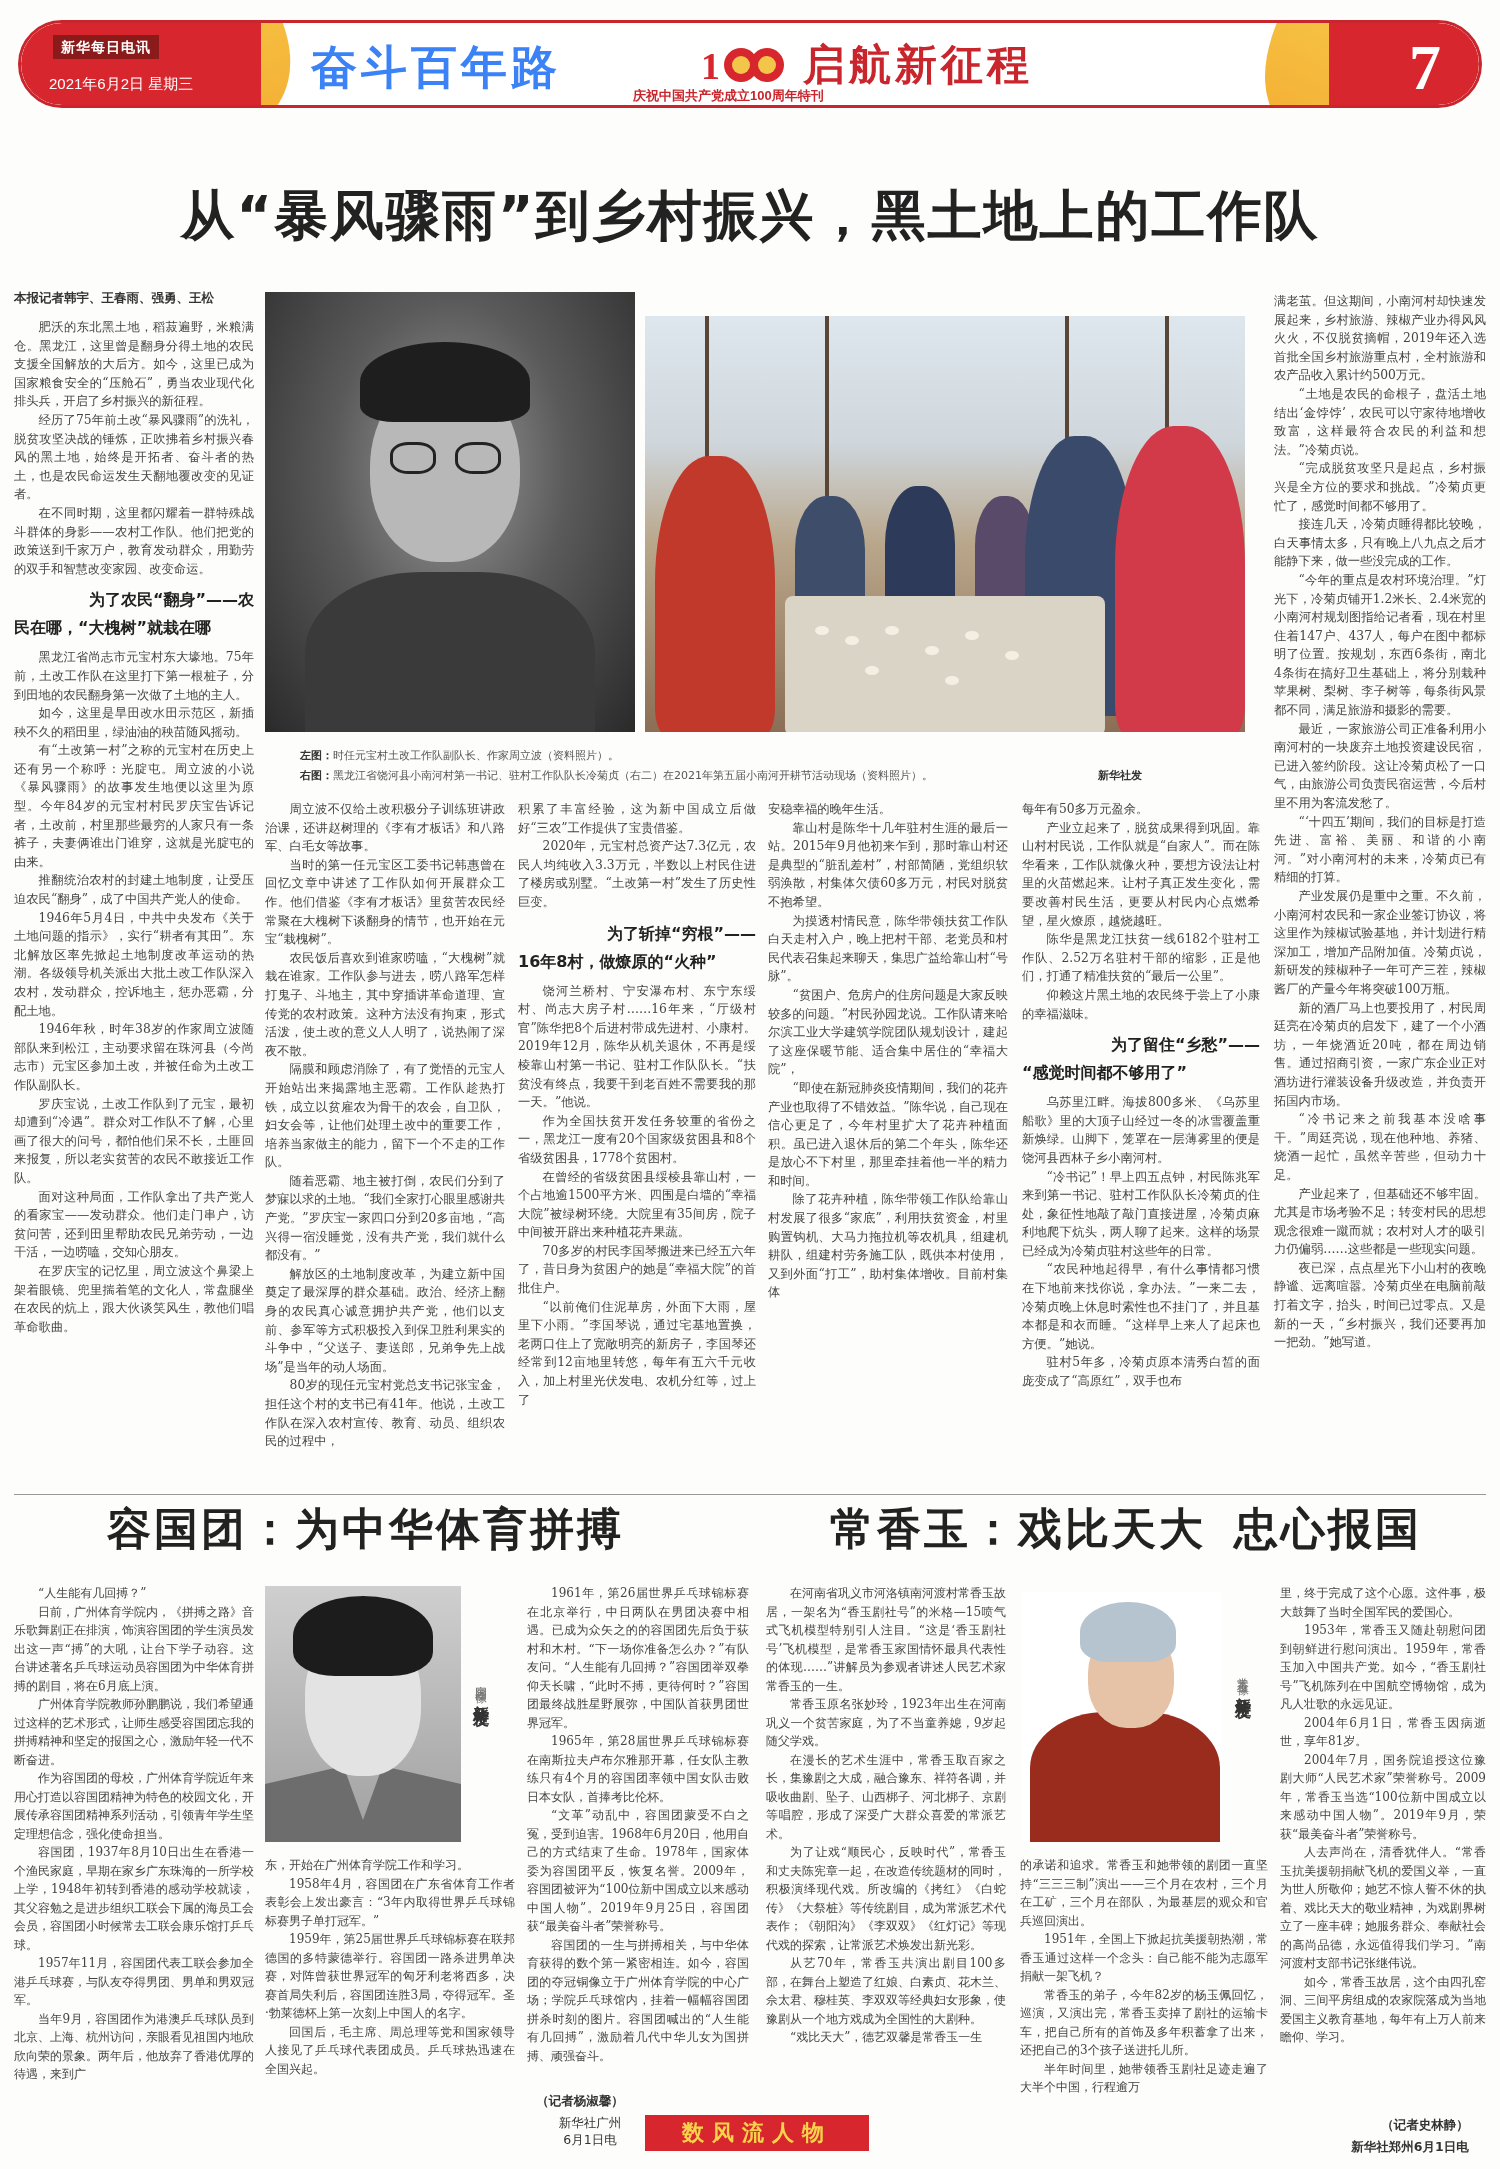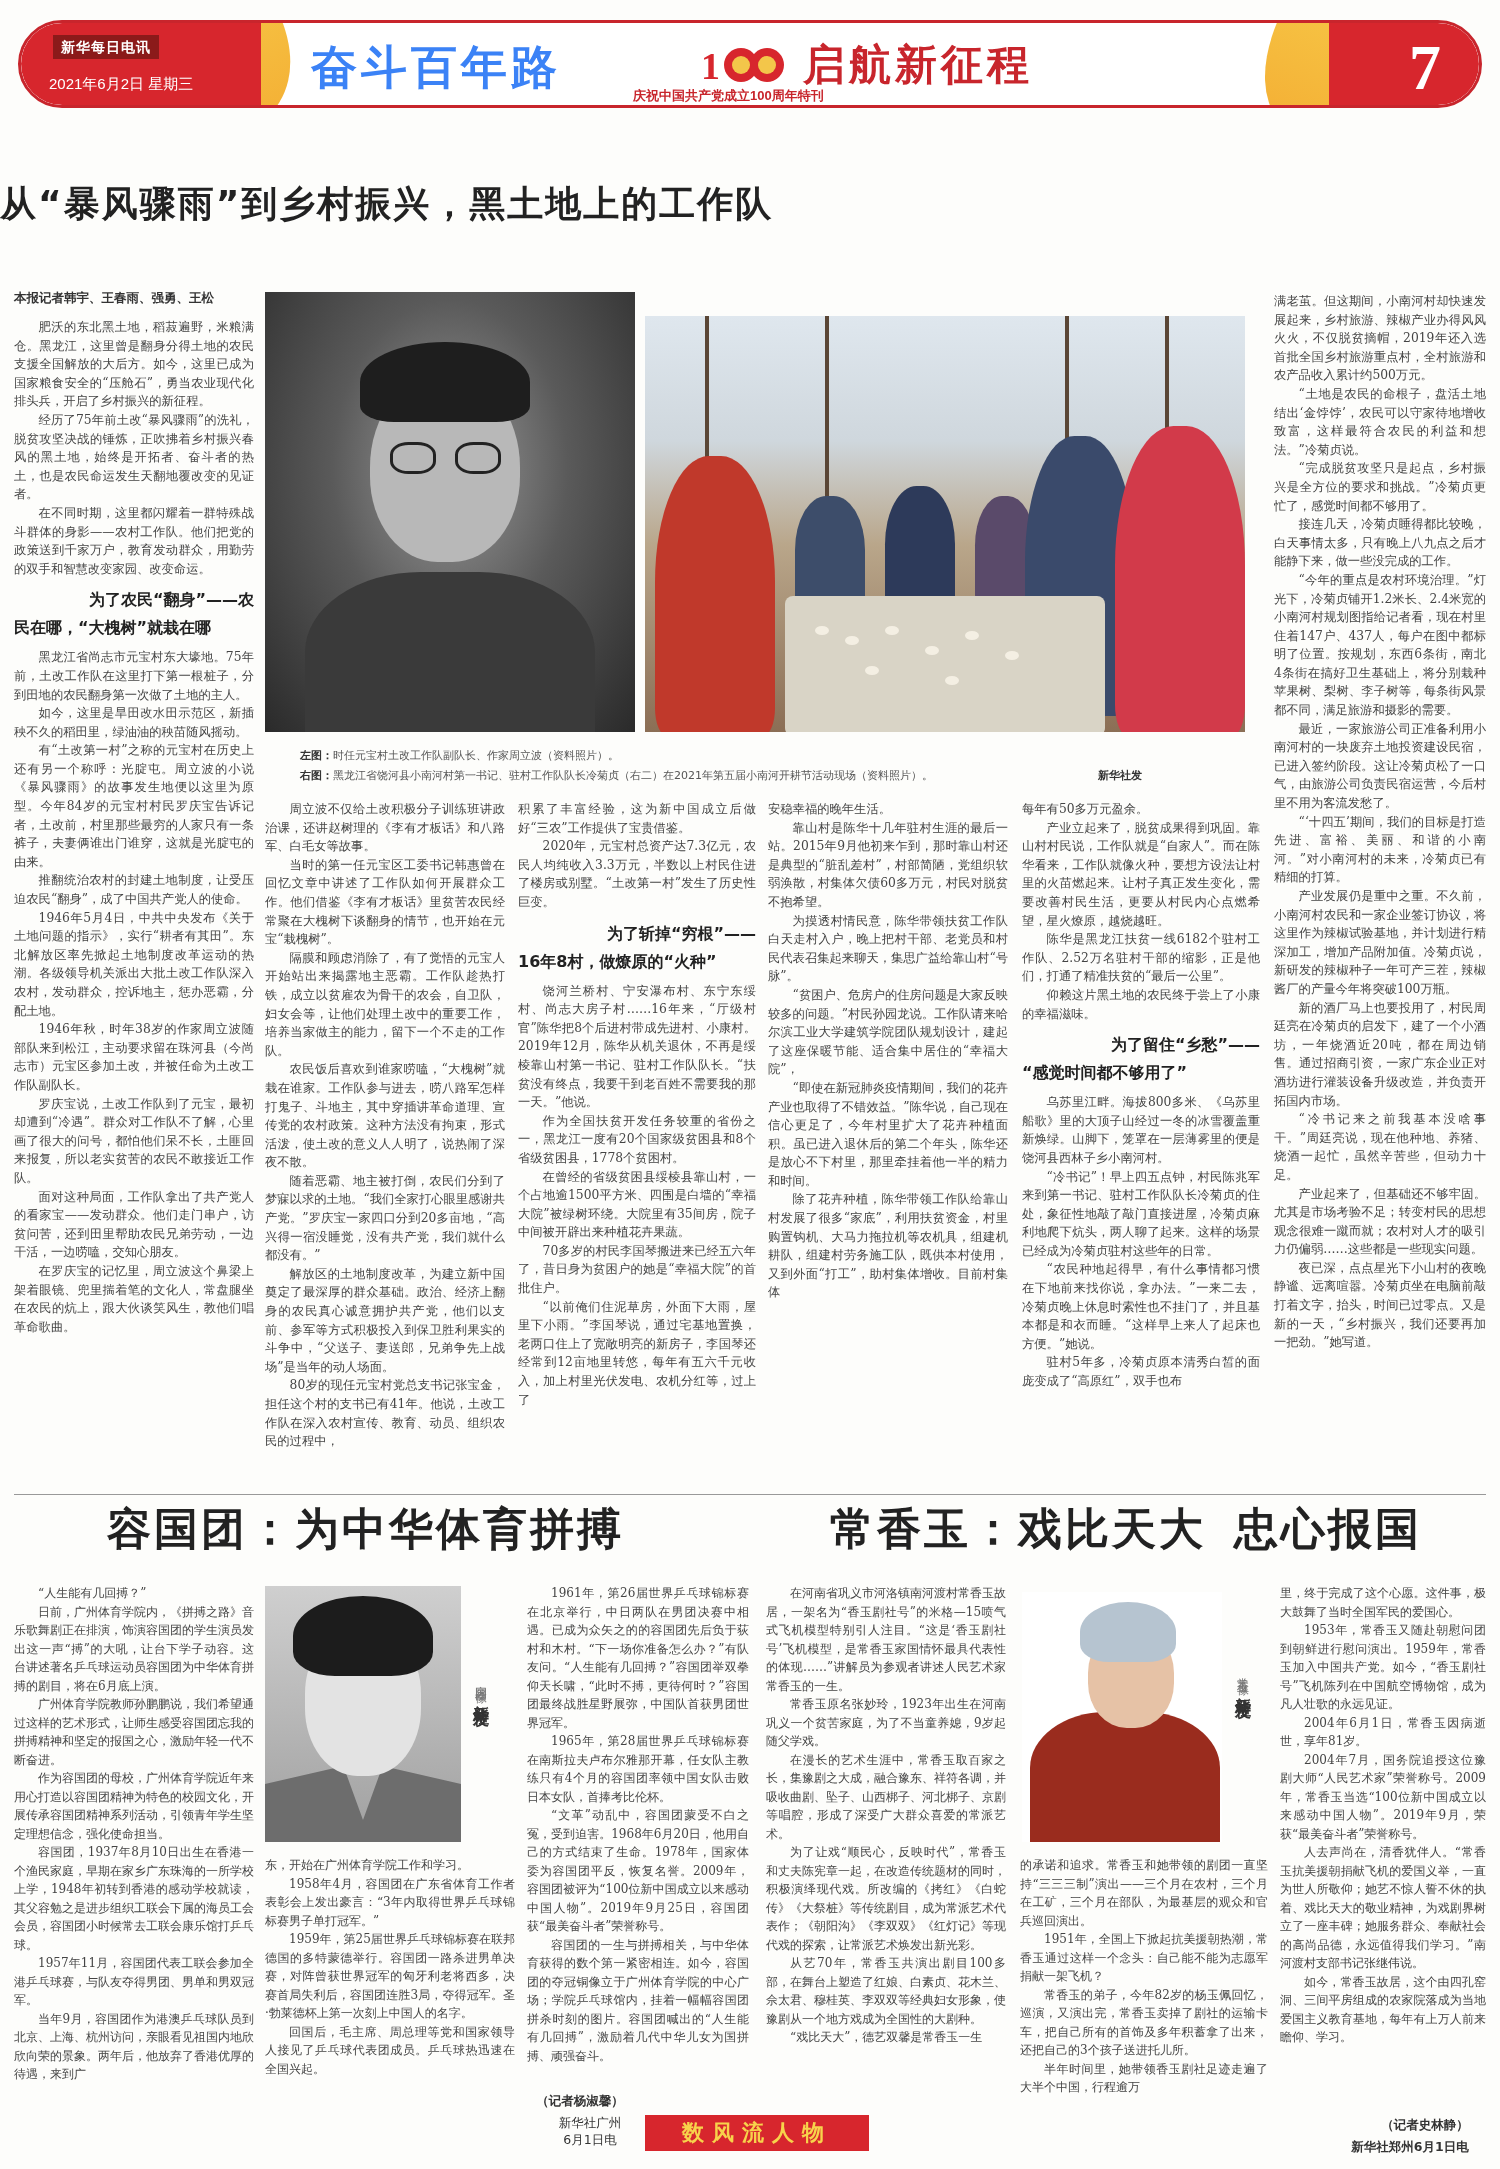--- a/index.html
+++ b/index.html
@@ -19,22 +19,22 @@
   .mh-title-l { position: absolute; left: 290px; top: 14px; color: #3b82f6; font-family: "DejaVu Serif", serif; font-weight: bold; font-size: 46px; letter-spacing: 4px; }
   .mh-logo { position: absolute; left: 680px; top: 22px; width: 84px; height: 40px; }
   .mh-title-r { position: absolute; left: 782px; top: 14px; color: #c8252c; font-family: "DejaVu Serif", serif; font-weight: bold; font-size: 42px; letter-spacing: 4px; }
   .mh-sub { position: absolute; left: 612px; top: 64px; color: #c8252c; font-family: "Liberation Sans", sans-serif; font-size: 13px; font-weight: bold; }
   .mh-right { position: absolute; right: 0; top: 0; width: 150px; height: 100%; background: #d7262d; border-radius: 0 44px 44px 0; }
   .mh-right-swoosh { position: absolute; right: 110px; top: -20px; width: 120px; height: 140px;
     background: linear-gradient(200deg, #f7c948 0%, #f3a930 100%); border-radius: 0 0 0 100%; transform: skewX(-28deg); }
   .mh-page { position: absolute; right: 38px; top: 8px; color: #fff; font-family: "Liberation Serif", serif; font-weight: bold; font-size: 64px; }
 
   
-  .headline { position: absolute; left: 0; top: 180px; width: 1500px; 
-    font-family: "DejaVu Sans", sans-serif; font-weight: bold; font-size: 36px; color: #222; letter-spacing: 2px; }
+  .headline { position: absolute; left: 0; top: 180px; width: 1500px; text-align: center;
+    font-family: "DejaVu Sans", sans-serif; font-weight: bold; font-size: 54px; color: #222; letter-spacing: 2px; }
 
   .byline { position: absolute; left: 14px; top: 290px; font-family: "DejaVu Sans", sans-serif; font-size: 12.5px; font-weight: bold; color: #333; }
 
   .col { position: absolute; font-size: 12.3px; line-height: 18.6px; color: #444; text-align: justify; overflow: hidden; }
   .col p { text-indent: 2em; margin: 0; }
   .col .noind { text-indent: 0; }
   .subhead { font-family: "DejaVu Sans", sans-serif; font-weight: bold; font-size: 16px; line-height: 28px; color: #222; text-indent: 0 !important; margin: 8px 0 6px; }
   .subhead .r { display: block; text-align: right; }
 
   
@@ -157,22 +157,22 @@
 
 <div class="caption">
   <div><b>左图：</b><span>时任元宝村土改工作队副队长、作家周立波（资料照片）。</span></div>
   <div><b>右图：</b><span>黑龙江省饶河县小南河村第一书记、驻村工作队队长冷菊贞（右二）在2021年第五届小南河开耕节活动现场（资料照片）。</span></div>
   <span class="credit">新华社发</span>
 </div>
 
 <div class="col" style="left:265px; top:800px; width:240px; height:690px;">
   <p>周立波不仅给土改积极分子训练班讲政治课，还讲赵树理的《李有才板话》和八路军、白毛女等故事。</p>
   <p>当时的第一任元宝区工委书记韩惠曾在回忆文章中讲述了工作队如何开展群众工作。他们借鉴《李有才板话》里贫苦农民经常聚在大槐树下谈翻身的情节，也开始在元宝“栽槐树”。</p>
+  <p>农民饭后喜欢到谁家唠嗑，“大槐树”就栽在谁家。工作队参与进去，唠八路军怎样打鬼子、斗地主，其中穿插讲革命道理、宣传党的农村政策。这种方法没有拘束，形式活泼，使土改的意义人人明了，说热闹了深夜不散。</p>
   <p>隔膜和顾虑消除了，有了觉悟的元宝人开始站出来揭露地主恶霸。工作队趁热打铁，成立以贫雇农为骨干的农会，自卫队，妇女会等，让他们处理土改中的重要工作，培养当家做主的能力，留下一个不走的工作队。</p>
-  <p>农民饭后喜欢到谁家唠嗑，“大槐树”就栽在谁家。工作队参与进去，唠八路军怎样打鬼子、斗地主，其中穿插讲革命道理、宣传党的农村政策。这种方法没有拘束，形式活泼，使土改的意义人人明了，说热闹了深夜不散。</p>
   <p>随着恶霸、地主被打倒，农民们分到了梦寐以求的土地。“我们全家打心眼里感谢共产党。”罗庆宝一家四口分到20多亩地，“高兴得一宿没睡觉，没有共产党，我们就什么都没有。”</p>
   <p>解放区的土地制度改革，为建立新中国奠定了最深厚的群众基础。政治、经济上翻身的农民真心诚意拥护共产党，他们以支前、参军等方式积极投入到保卫胜利果实的斗争中，“父送子、妻送郎，兄弟争先上战场”是当年的动人场面。</p>
   <p>80岁的现任元宝村党总支书记张宝金，担任这个村的支书已有41年。他说，土改工作队在深入农村宣传、教育、动员、组织农民的过程中，</p>
 </div>
 
 <div class="col" style="left:518px; top:800px; width:238px; height:690px;">
   <p class="noind">积累了丰富经验，这为新中国成立后做好“三农”工作提供了宝贵借鉴。</p>
   <p>2020年，元宝村总资产达7.3亿元，农民人均纯收入3.3万元，半数以上村民住进了楼房或别墅。“土改第一村”发生了历史性巨变。</p>
   <div class="subhead">
     <span class="r">为了斩掉“穷根”——</span>

